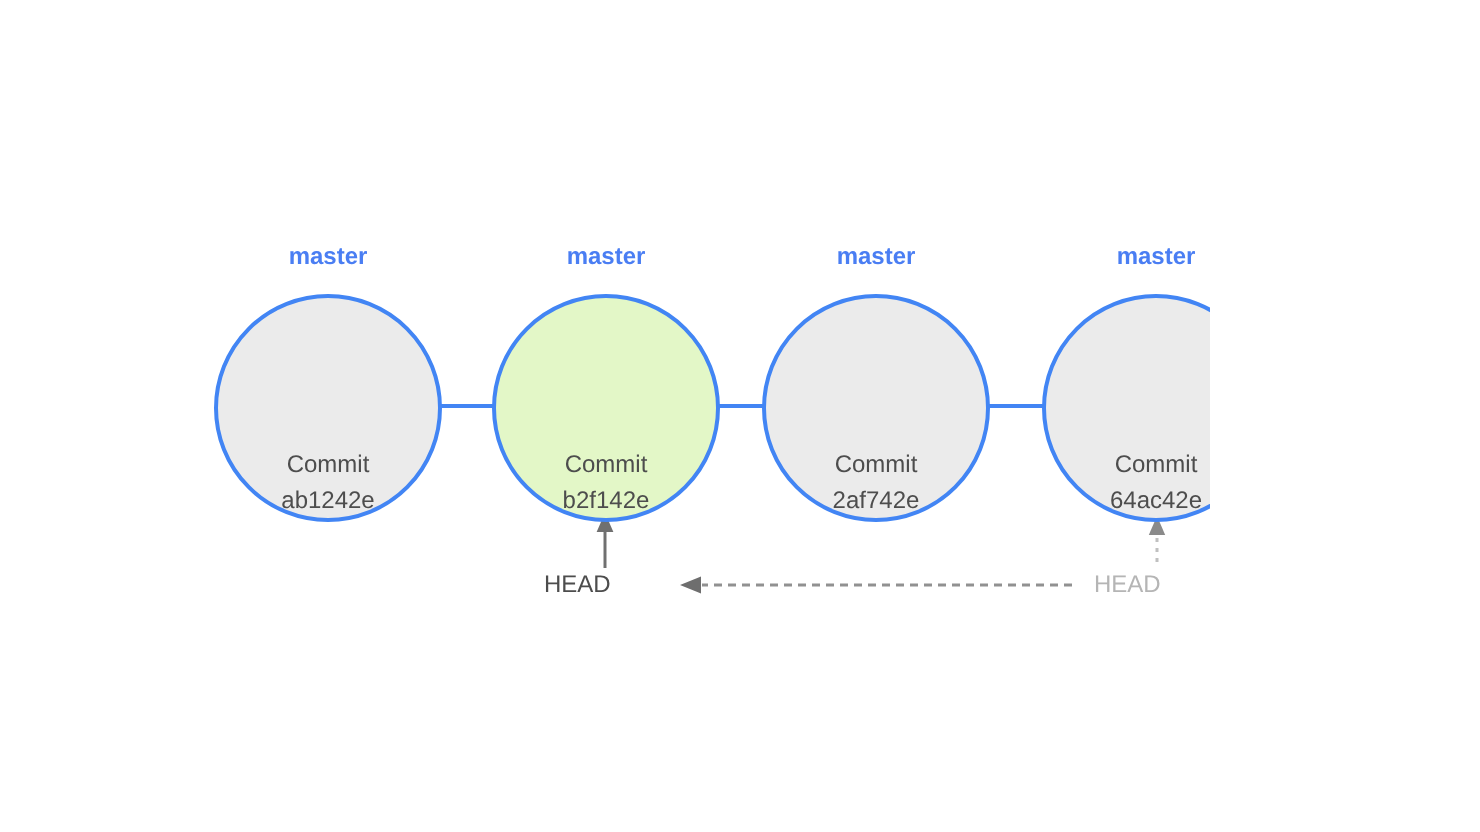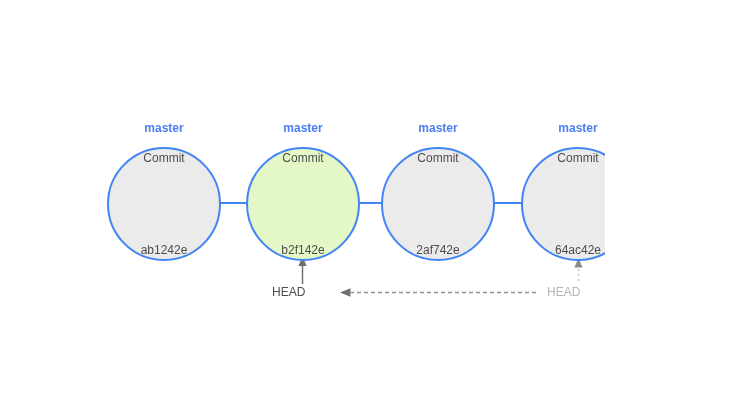--- a/index.html
+++ b/index.html
@@ -16,21 +16,21 @@
     text-align:center;
     color:#4a7ef3;font-weight:bold;font-size:12px;line-height:14px;
   }
   .node-circle{
     position:absolute;top:147px;
     width:114px;height:114px;
     box-sizing:border-box;
     border:2px solid #4285f4;
     border-radius:50%;
     background:#ebebeb;
-    display:flex;flex-direction:column;align-items:center;justify-content:space-between;
+    display:flex;flex-direction:column;align-items:center;justify-content:flex-end;
     text-align:center;
     color:#4d4d4d;font-size:12px;line-height:18px;
   }
   .node-circle.green{background:#e3f7c7;}
   .head-label{
     position:absolute;top:286px;width:62px;
     text-align:left;font-size:12px;line-height:13px;
   }
   .head-label.current{left:272px;color:#4d4d4d;}
   .head-label.previous{left:547px;color:#b5b5b5;}

